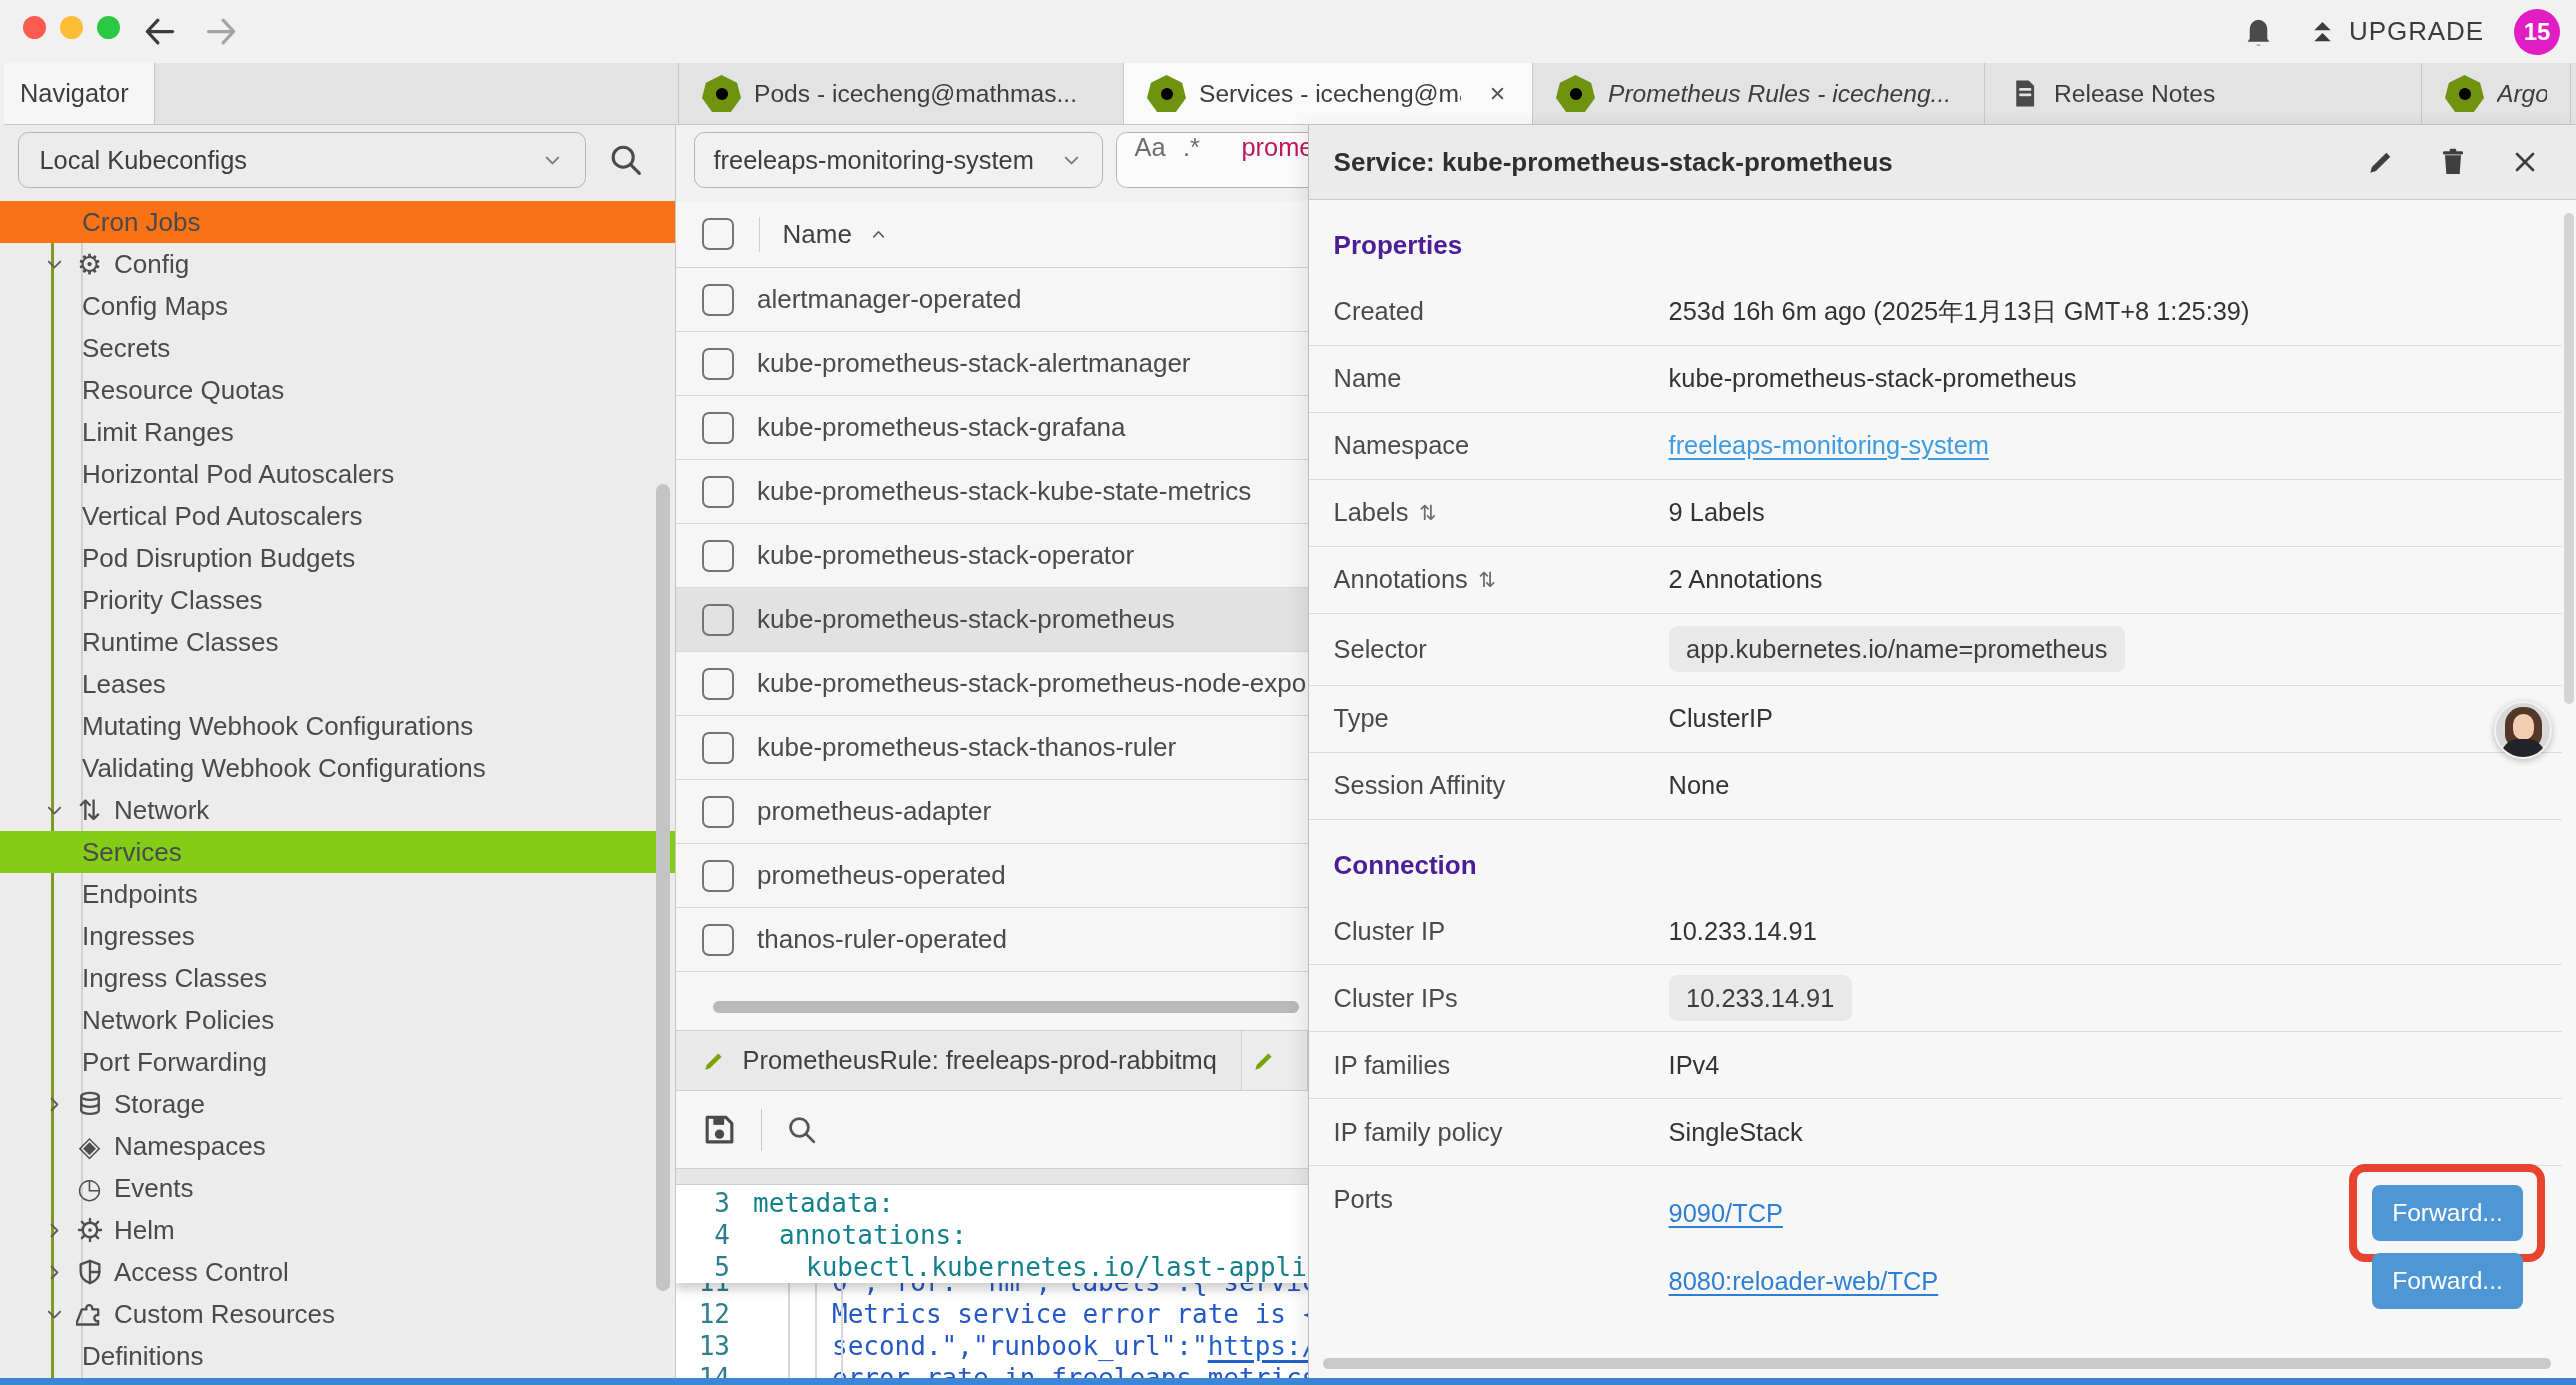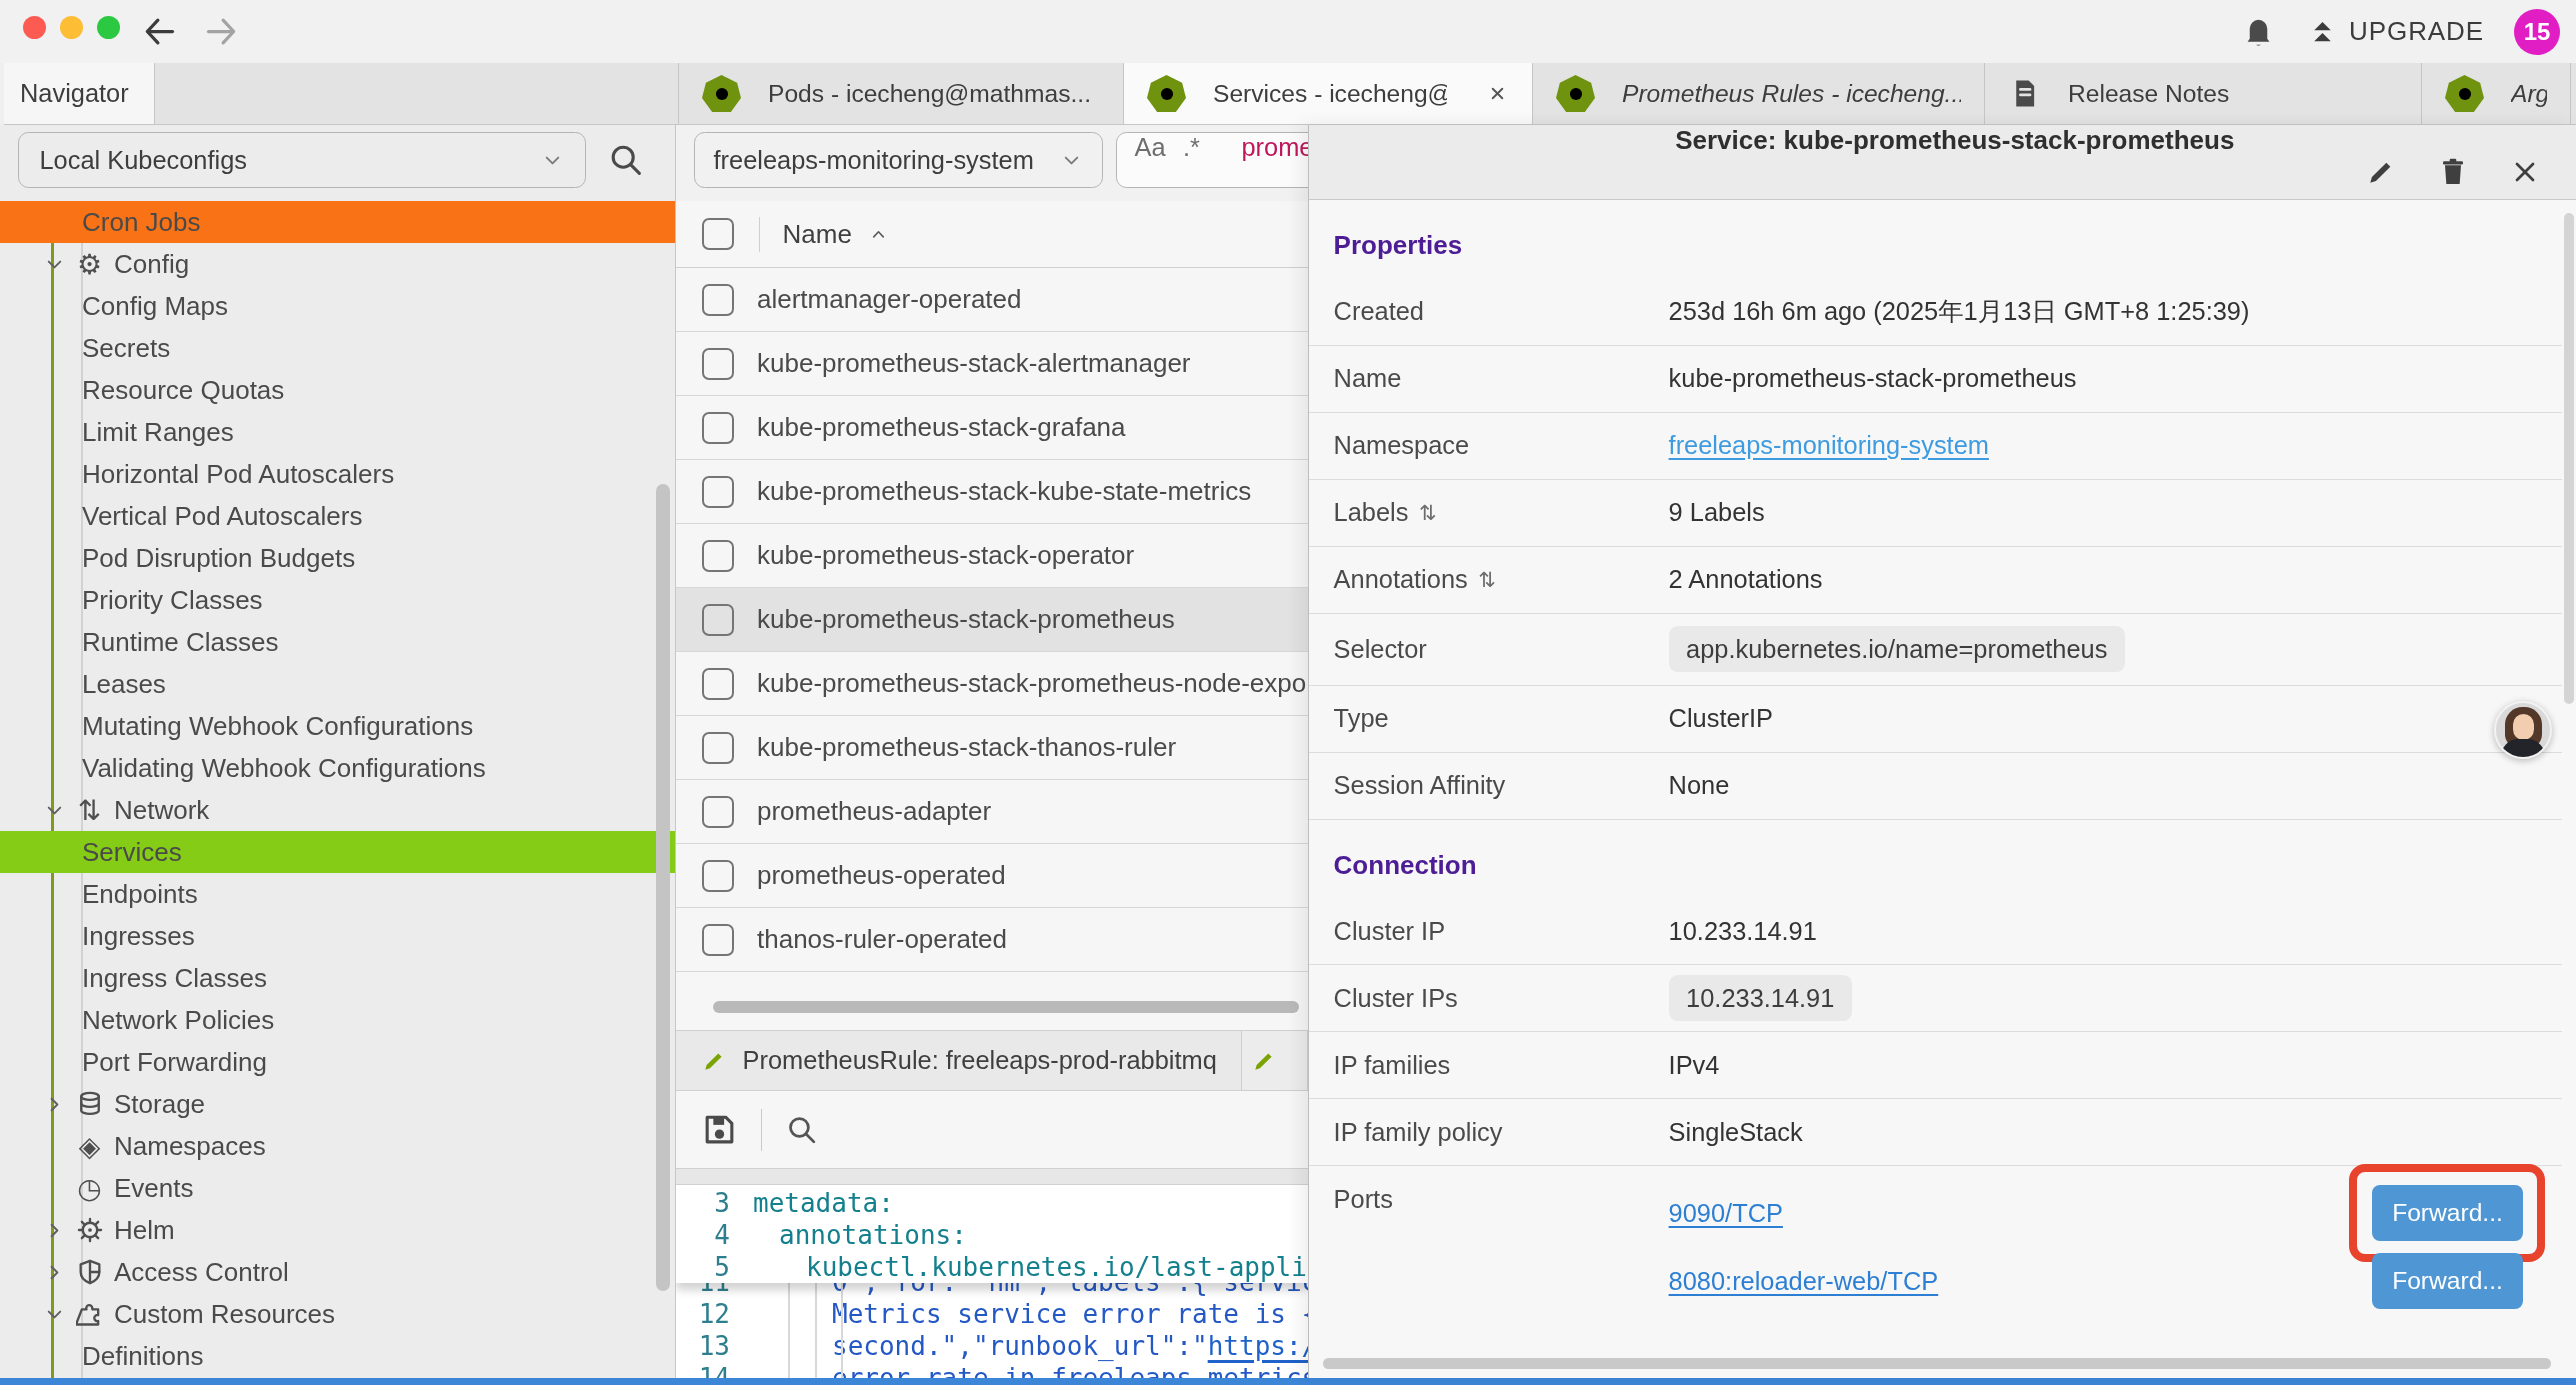--- a/index.html
+++ b/index.html
@@ -23,21 +23,21 @@
   .badge { width:46px; height:46px; border-radius:50%; background:#e11ec4; color:#fff;
     display:flex; align-items:center; justify-content:center; font-size:24px; font-weight:bold; }
 
   
   .tabbar { position:absolute; left:4px; top:63px; width:2576px; height:62px; display:flex;
     background:#e3e3e3; border-bottom:0.9px solid #c6c6c6; }
   .nav-tab-region { width:675px; height:100%; background:#e3e3e3; border-right:0.9px solid #c6c6c6; display:flex; }
   .nav-tab { width:151px; height:100%; background:#f6f6f6; border-right:0.9px solid #c6c6c6;
     display:flex; align-items:center; padding-left:16px; font-size:25.4px; color:#3d3d3d; }
   .app-tabs { flex:1; display:flex; height:100%; overflow:hidden; }
-  .tab { height:100%; display:flex; align-items:center; gap:27px; padding:17px 23px;
+  .tab { height:100%; display:flex; align-items:center; gap:13px; padding:17px 23px;
     border-right:0.9px solid #c6c6c6; font-size:24.6px; color:#3d3d3d; overflow:hidden; white-space:nowrap; flex:none; }
   .tab.active { background:#fafafa; }
   .tab.italic .tab-label { font-style:italic; }
   .tab-label { overflow:hidden; text-overflow:clip; }
   .k8s-hept { width:39px; height:37px; flex:none; background:#6f930e;
     clip-path:polygon(50% 0%, 90% 21%, 100% 62%, 74% 100%, 26% 100%, 0% 62%, 10% 21%);
     display:flex; align-items:center; justify-content:center; color:#fff; }
   .k8s-hept svg { width:26px; height:26px; stroke-width:2.4; }
   .doc-icon { font-size:33px; color:#4a4a4a; }
   .tab-close { font-size:26px; color:#555; margin-left:12.3px; }
@@ -106,21 +106,21 @@
   .ekey { color:#15808d; } .estr { color:#2458c5; }
   .elink { color:#1f62c9; text-decoration:underline; text-underline-offset:5.3px; text-decoration-thickness:2.6px; }
   .sticky { position:relative; background:#fff; box-shadow:0 7px 8.8px rgba(0,0,0,.18); padding-top:1.8px; z-index:2; }
   .partial-row { height:15px; overflow:hidden; position:relative; }
   .partial-row .eline { margin-top:-16.7px; }
   .wrap-guides div { position:absolute; width:1.8px; top:96px; bottom:0; background:#d8d8d8; }
 
   
   .detail { position:absolute; left:1308px; top:125px; width:1268px; height:1253px; background:#f7f7f7;
     border-left:0.9px solid #bdbdbd; box-shadow:-7px 0 17.5px rgba(0,0,0,.07); z-index:5; }
-  .d-header { height:75px; background:#ebebeb; border-bottom:0.9px solid #c9c9c9; display:flex; align-items:center;flex-direction:column; }
+  .d-header { height:75px; background:#ebebeb; border-bottom:0.9px solid #c9c9c9; display:flex; align-items:center; }
   .d-title { margin-left:24.6px; font-size:26px; font-weight:bold; color:#2f2f2f; }
   .d-actions { margin-left:auto; display:flex; align-items:center; gap:40px; margin-right:35px; color:#3f3f3f; }
   .d-actions .icon { font-size:32px; }
   .d-body { position:absolute; left:0; top:75px; right:14px; bottom:7px; overflow:hidden; font-size:25.4px; }
   .sec-head { font-size:26px; font-weight:bold; color:#4c1d95; padding:30px 0 17.5px 24.6px; }
   .drow { display:flex; align-items:center; min-height:67px; border-bottom:0.9px solid #dcdcdc; padding-left:24.6px; }
   .dlabel { width:335px; flex:none; color:#4a4a4a; display:flex; align-items:center; gap:10.5px; }
   .sort-glyph { font-size:21px; color:#6d6d6d; }
   .dvalue { color:#333; }
   .dlink { color:#3e9be0; text-decoration:underline; text-underline-offset:4.4px; }

